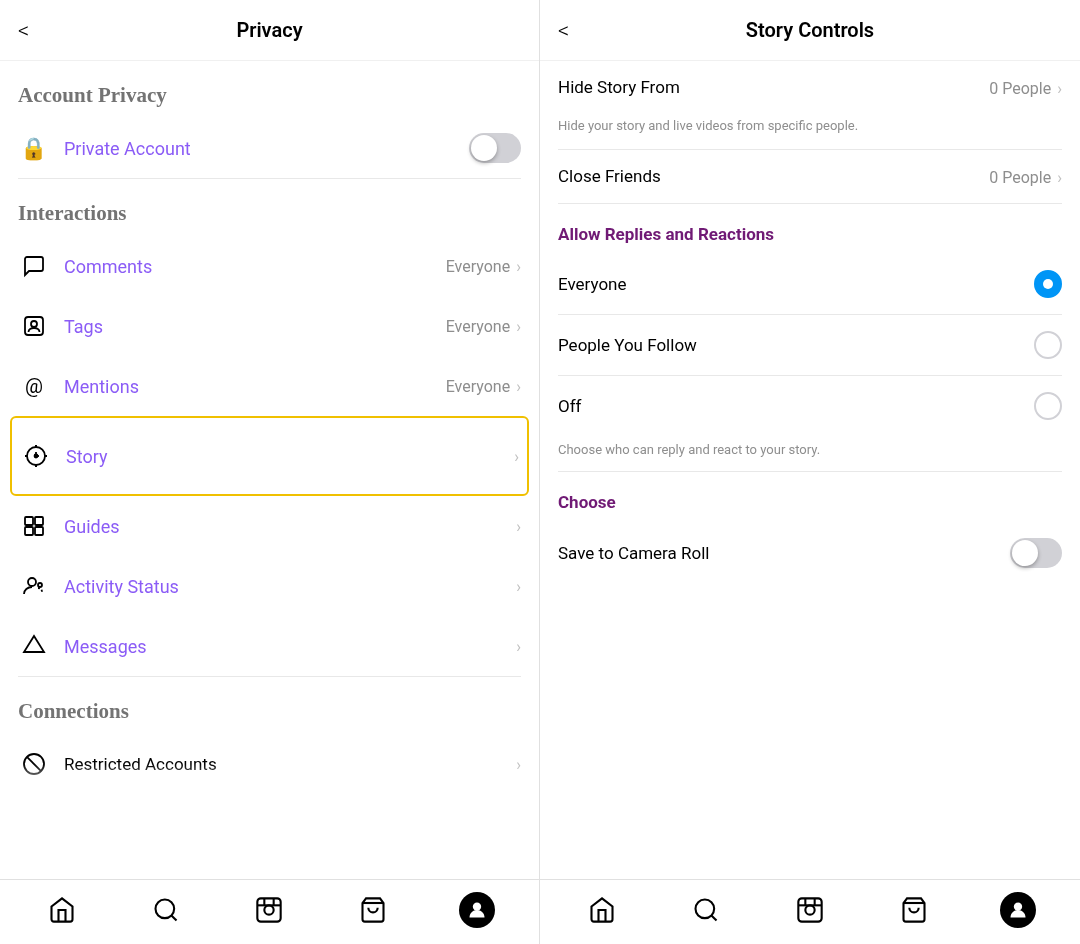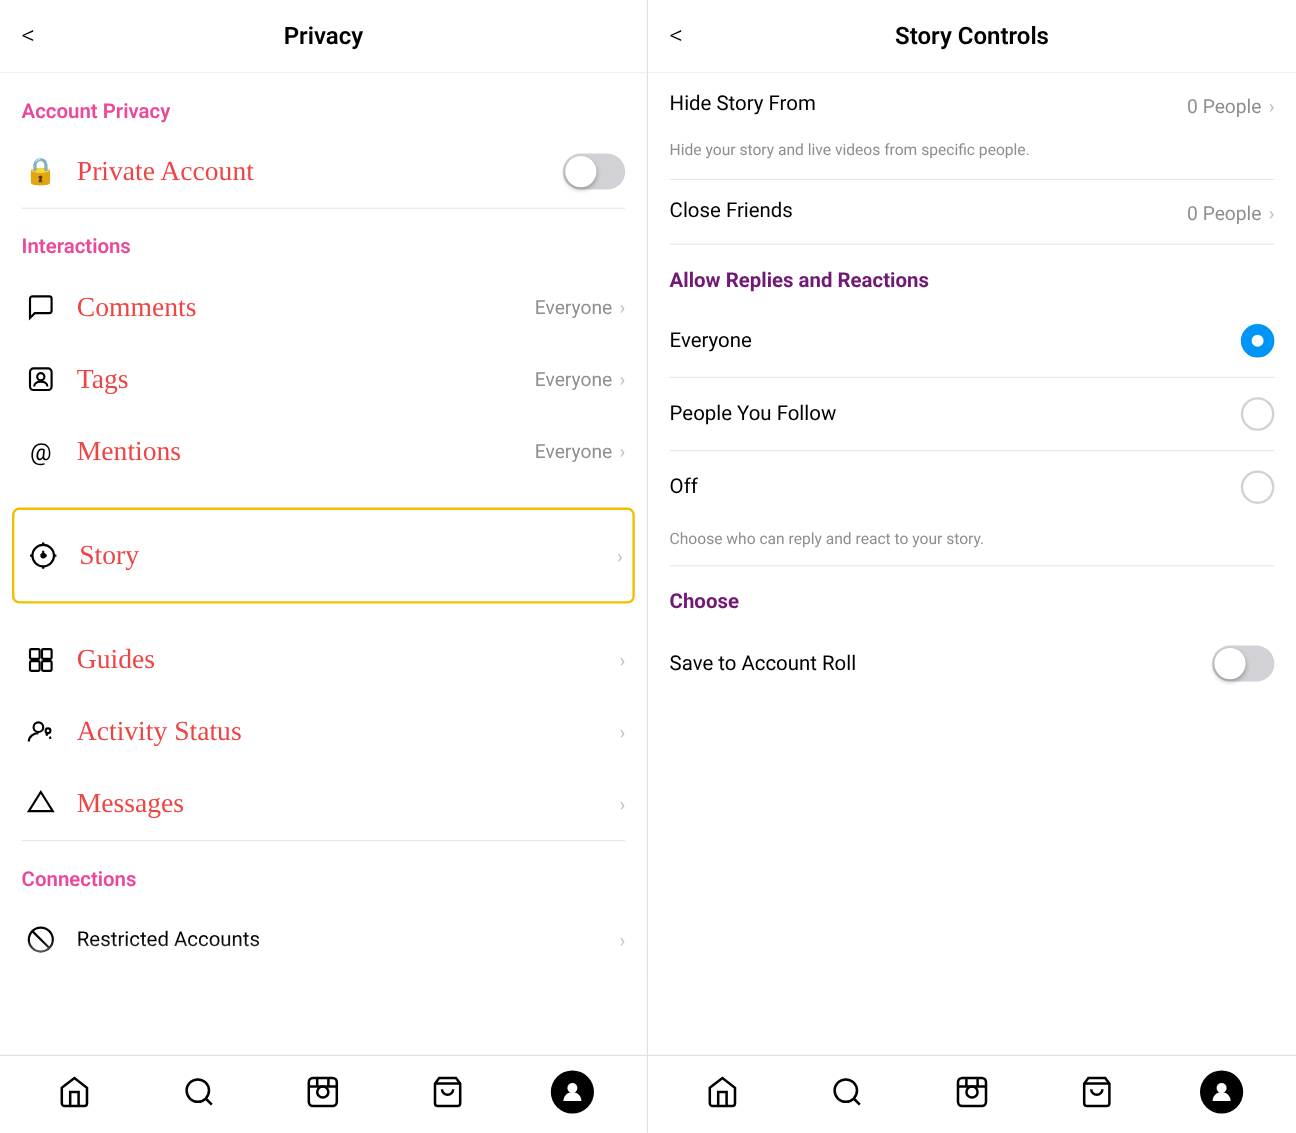--- a/index.html
+++ b/index.html
@@ -56,24 +56,25 @@
 
     
     .panel-content {
       flex: 1;
       overflow-y: auto;
       padding: 0;
     }
 
     
     .section-label {
-      font-size: 17px;
+      font-size: 21px;
       font-weight: 600;
-      color: #ec4899;
+      color: #737373;
       padding: 22px 18px 10px 18px;
+      font-family: Liberation Serif, serif;
     }
 
     
     .list-item {
       display: flex;
       align-items: center;
       padding: 14px 18px;
       cursor: pointer;
       min-height: 56px;
     }
@@ -85,23 +86,22 @@
       align-items: center;
       justify-content: center;
       margin-right: 14px;
       font-size: 22px;
       color: #000;
       flex-shrink: 0;
     }
 
     .list-item .item-label {
       flex: 1;
-      font-size: 23px;
-      color: #ef4444;
-      font-family: Liberation Serif, serif;
+      font-size: 18px;
+      color: #8b5cf6;
     }
 
     .list-item .item-value {
       font-size: 16px;
       color: #8e8e8e;
       margin-right: 6px;
     }
 
     .list-item .chevron {
       font-size: 16px;
@@ -130,21 +130,21 @@
       top: 2px;
       left: 2px;
       box-shadow: 0 2px 4px rgba(0,0,0,0.3);
       transition: left 0.2s;
     }
 
     
     .story-highlight {
       border: 2.5px solid #f0c000;
       border-radius: 6px;
-      margin: 17px 10px;
+      margin: 0 10px;
       padding: 10px 8px;
     }
 
     
     .divider {
       height: 1px;
       background: #e8e8e8;
       margin: 0 18px;
     }
 
@@ -534,21 +534,21 @@
       <div class="radio-circle"></div>
     </div>
 
     <div class="helper-text">Choose who can reply and react to your story.</div>
 
     <div class="divider"></div>
 
     <div class="right-section-label">Choose</div>
 
     <div class="save-row">
-      <span class="save-label">Save to Account Roll</span>
+      <span class="save-label">Save to Camera Roll</span>
       <div class="toggle-wrap">
         <div class="toggle-track">
           <div class="toggle-thumb"></div>
         </div>
       </div>
     </div>
 
   </div>
 
   <div class="bottom-nav">

